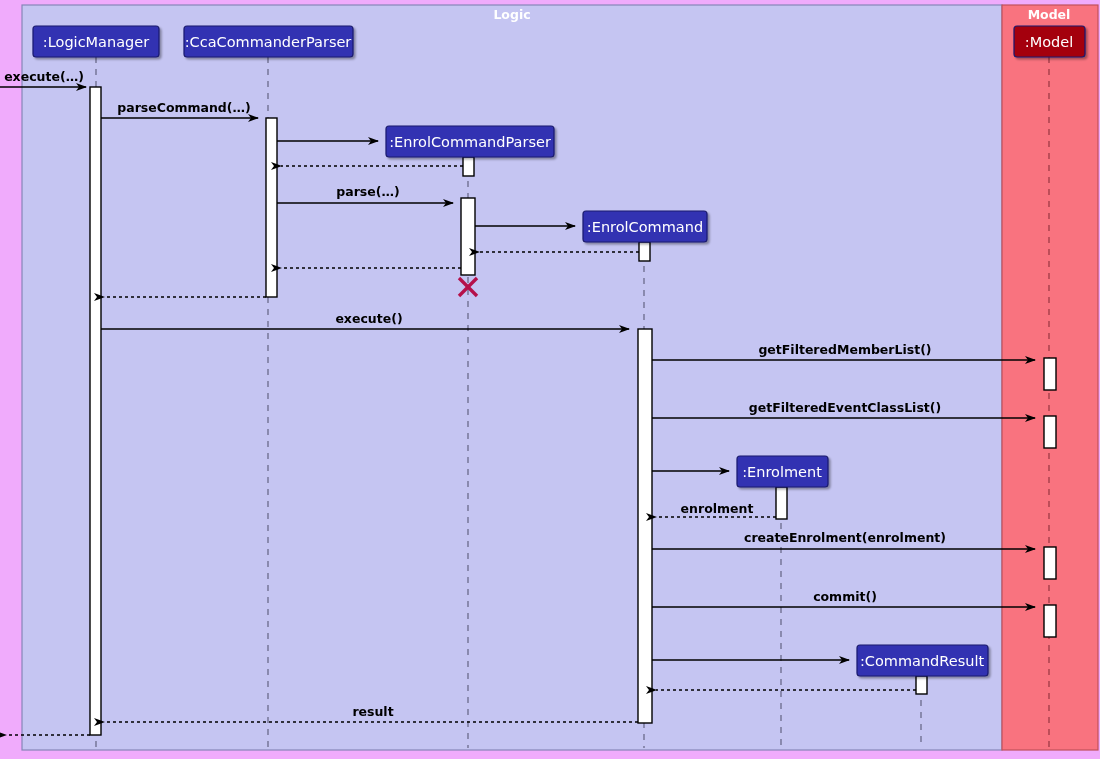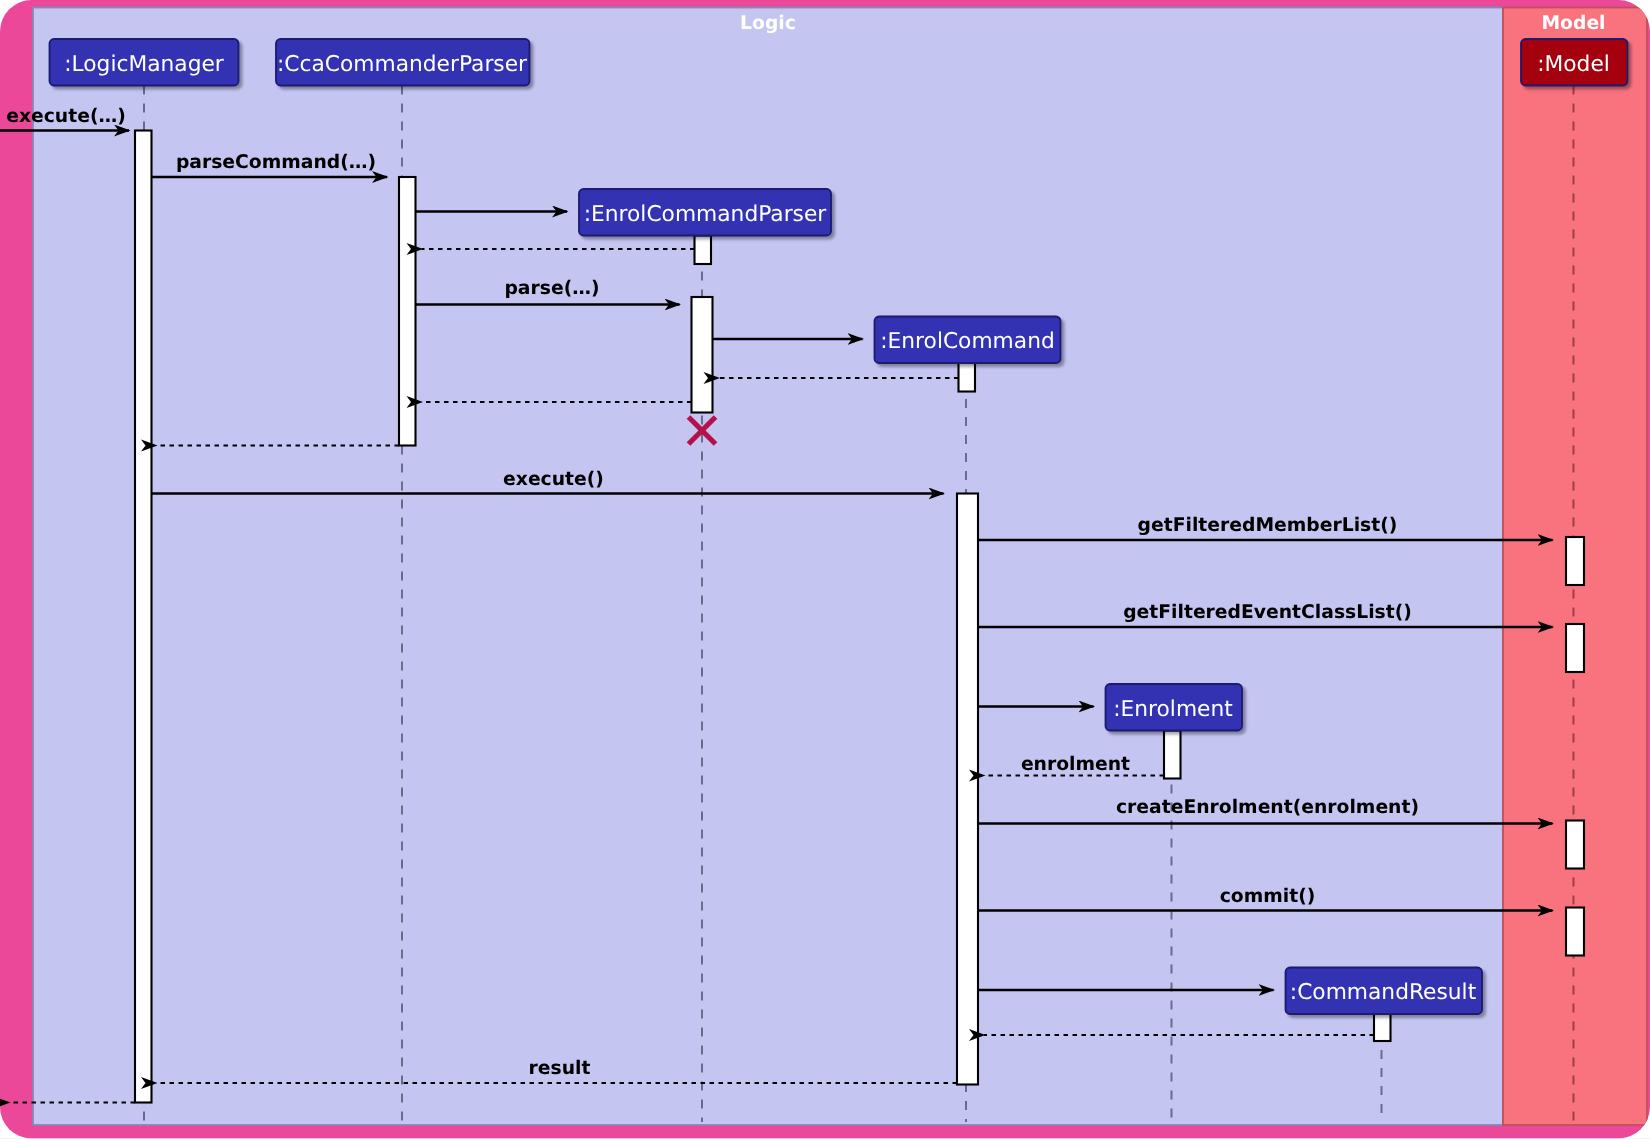--- a/index.html
+++ b/index.html
@@ -5,23 +5,22 @@
   html, body {
     margin: 0;
     padding: 0;
     background: #ffffff;
     font-family: "DejaVu Sans", sans-serif;
   }
   #canvas {
     position: relative;
     width: 1100px;
     height: 759px;
-    background: #ec4899;
+    background: #f0abfc;
     overflow: hidden;
-    border-radius: 21px;
   }
   svg.diagram {
     position: absolute;
     left: 0;
     top: 0;
     width: 1100px;
     height: 759px;
   }
   .pkg-title {
     font-family: "DejaVu Sans", sans-serif;

